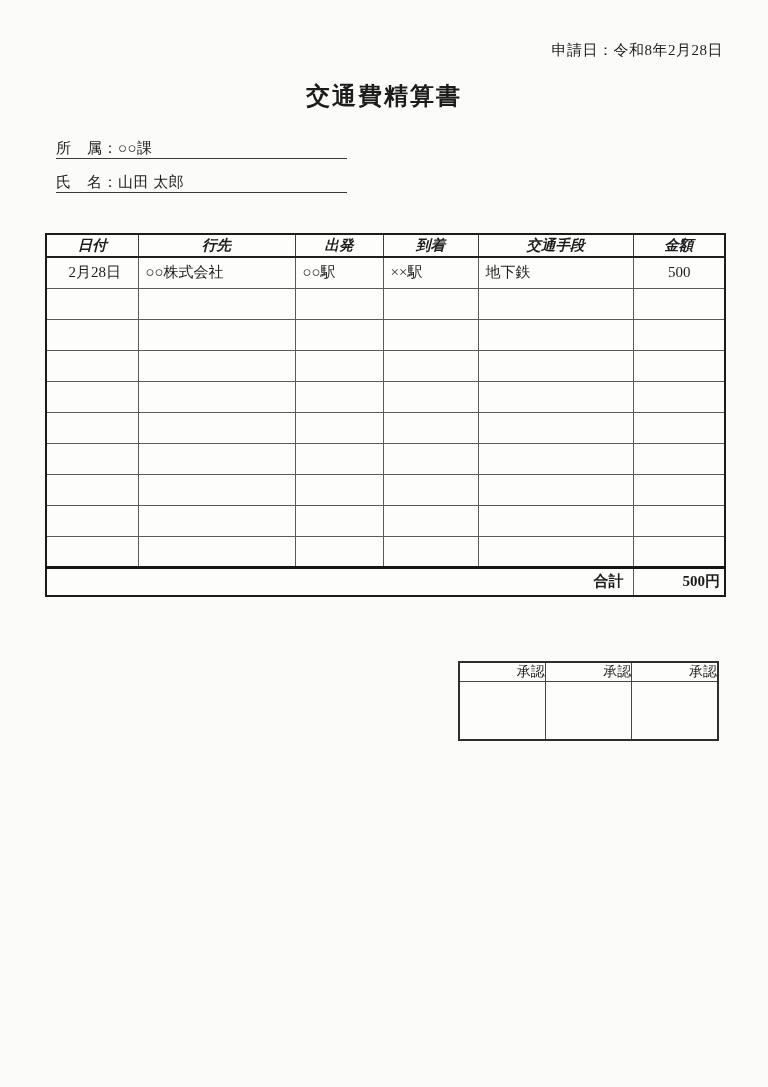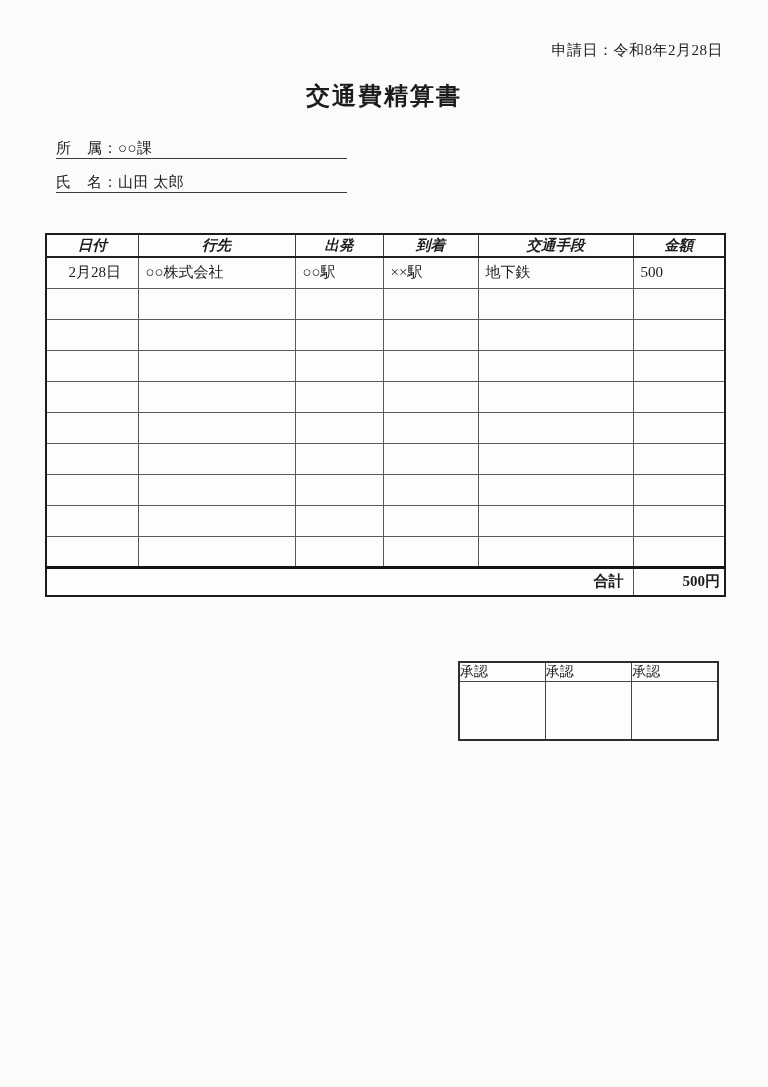--- a/index.html
+++ b/index.html
@@ -75,21 +75,21 @@
   }
   table.expense td {
     border: 1px solid #5a5a5a;
     height: 31px;
     padding: 0 7px;
     overflow: hidden;
     white-space: nowrap;
   }
   table.expense td.c-date   { text-align: center; padding-left: 12px; }
   table.expense td.c-left   { text-align: left; }
-  table.expense td.c-amount { text-align: left; padding-right: 6px; }
+  table.expense td.c-amount { text-align: center; padding-right: 6px; }
 
   table.expense tr.total-row td {
     border-top: 3px solid #151515;
     height: 29px;
     font-weight: bold;
   }
   table.expense td.total-label {
     text-align: right;
     padding-right: 9px;
     border-left: 1px solid #5a5a5a;
@@ -108,21 +108,21 @@
     border-collapse: collapse;
     table-layout: fixed;
     font-size: 14px;
     background: #fdfdfc;
   }
   table.approval { border: 2px solid #2e2e2e; }
   table.approval th {
     border: 1px solid #464646;
     height: 19px;
     font-weight: normal;
-    text-align: left;
+    text-align: right;
   }
   table.approval td {
     border: 1px solid #464646;
     height: 58px;
   }
 </style>
 </head>
 <body>
 
 <div class="page">

